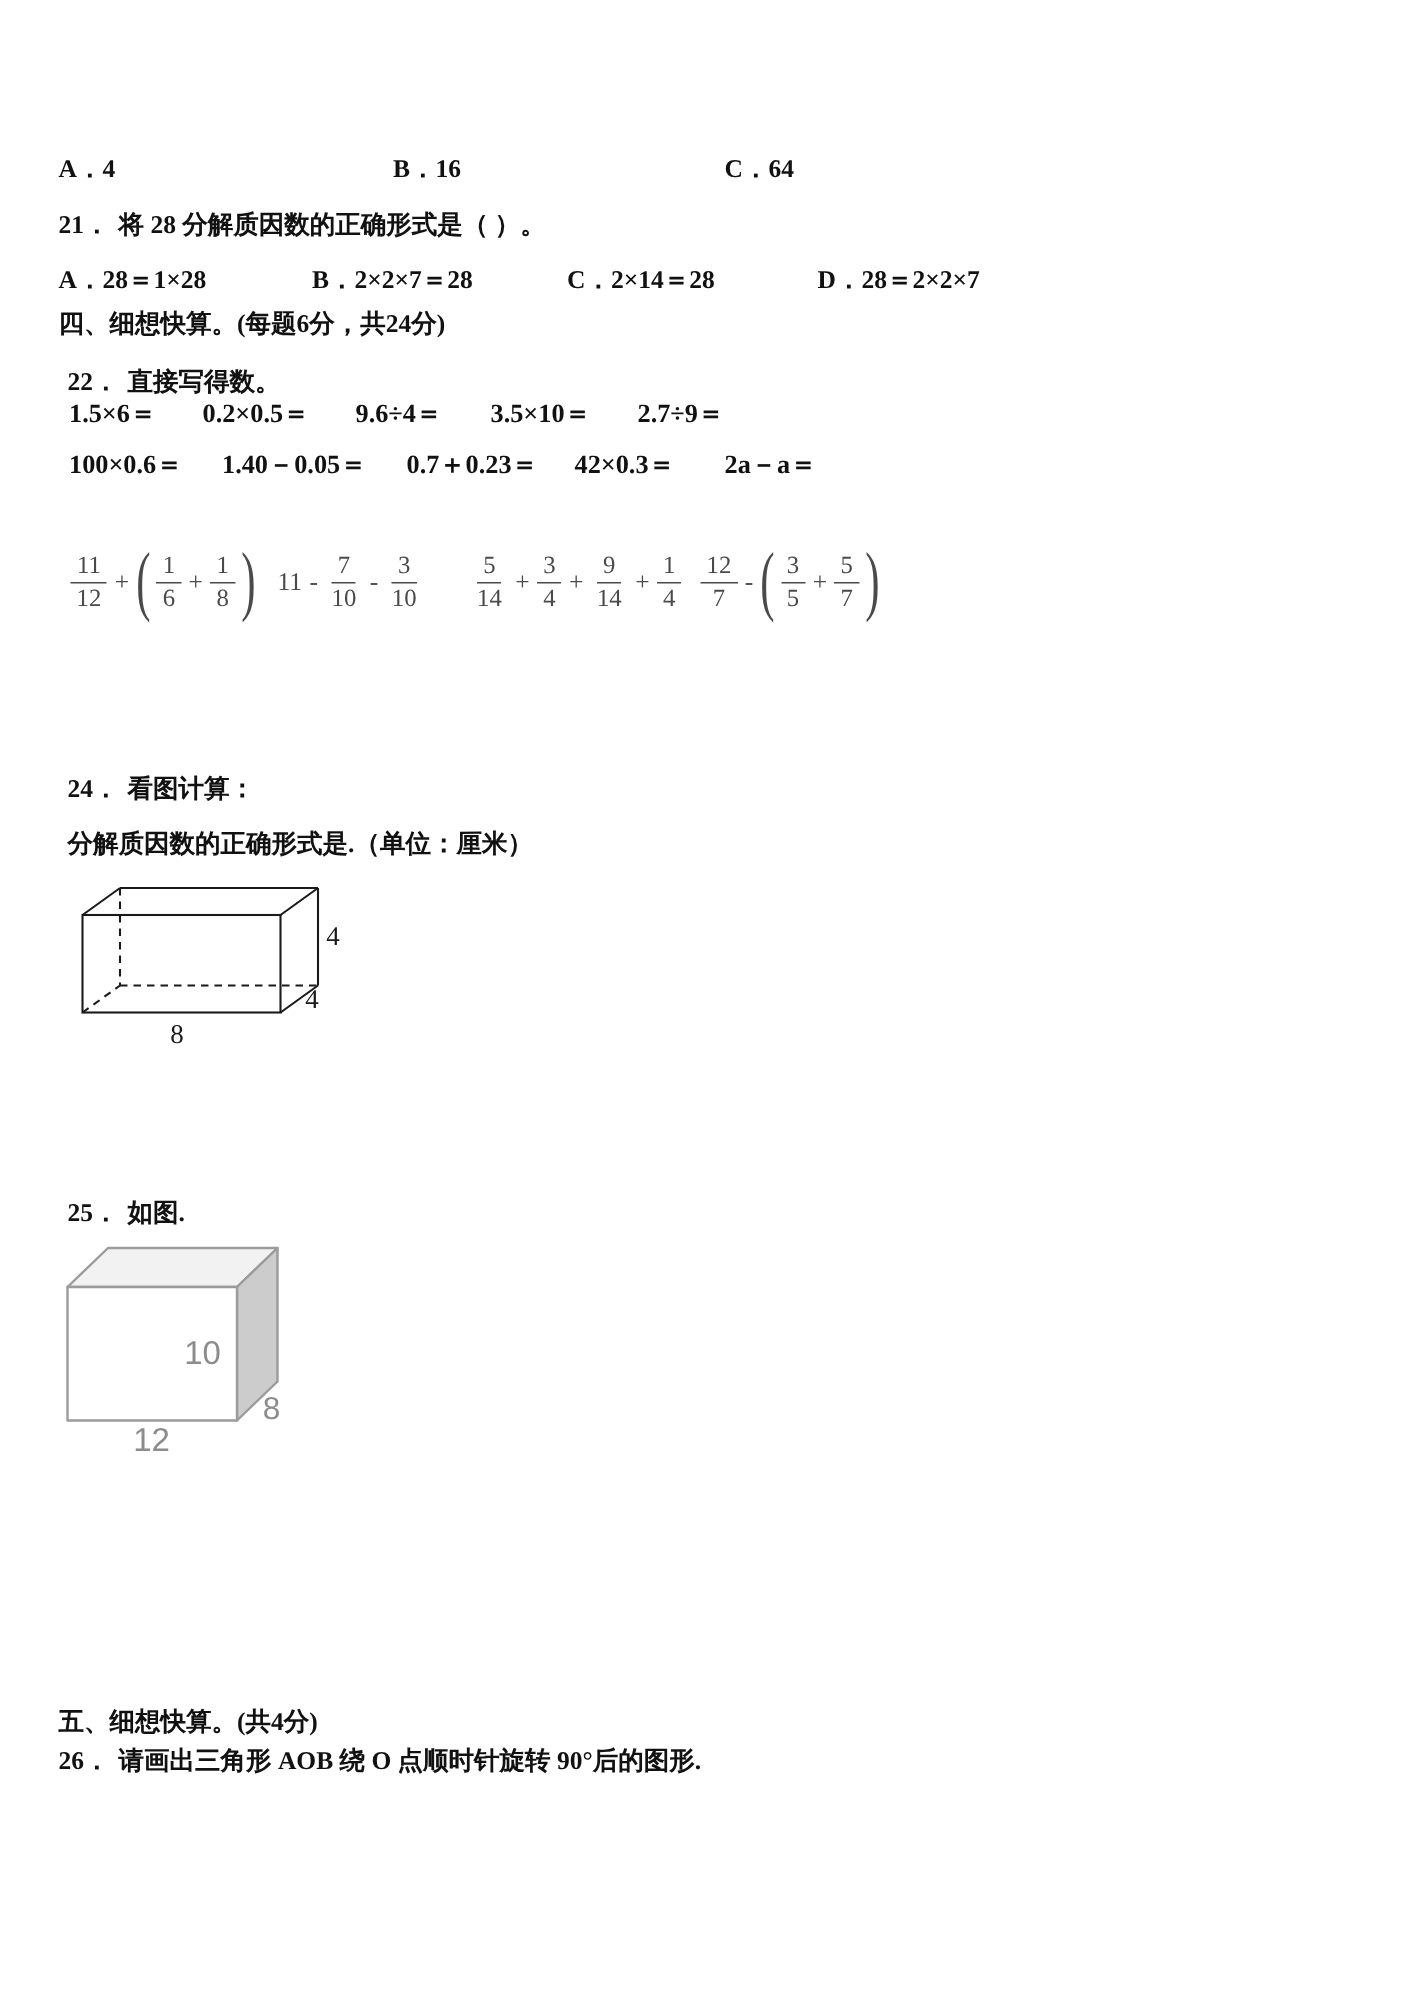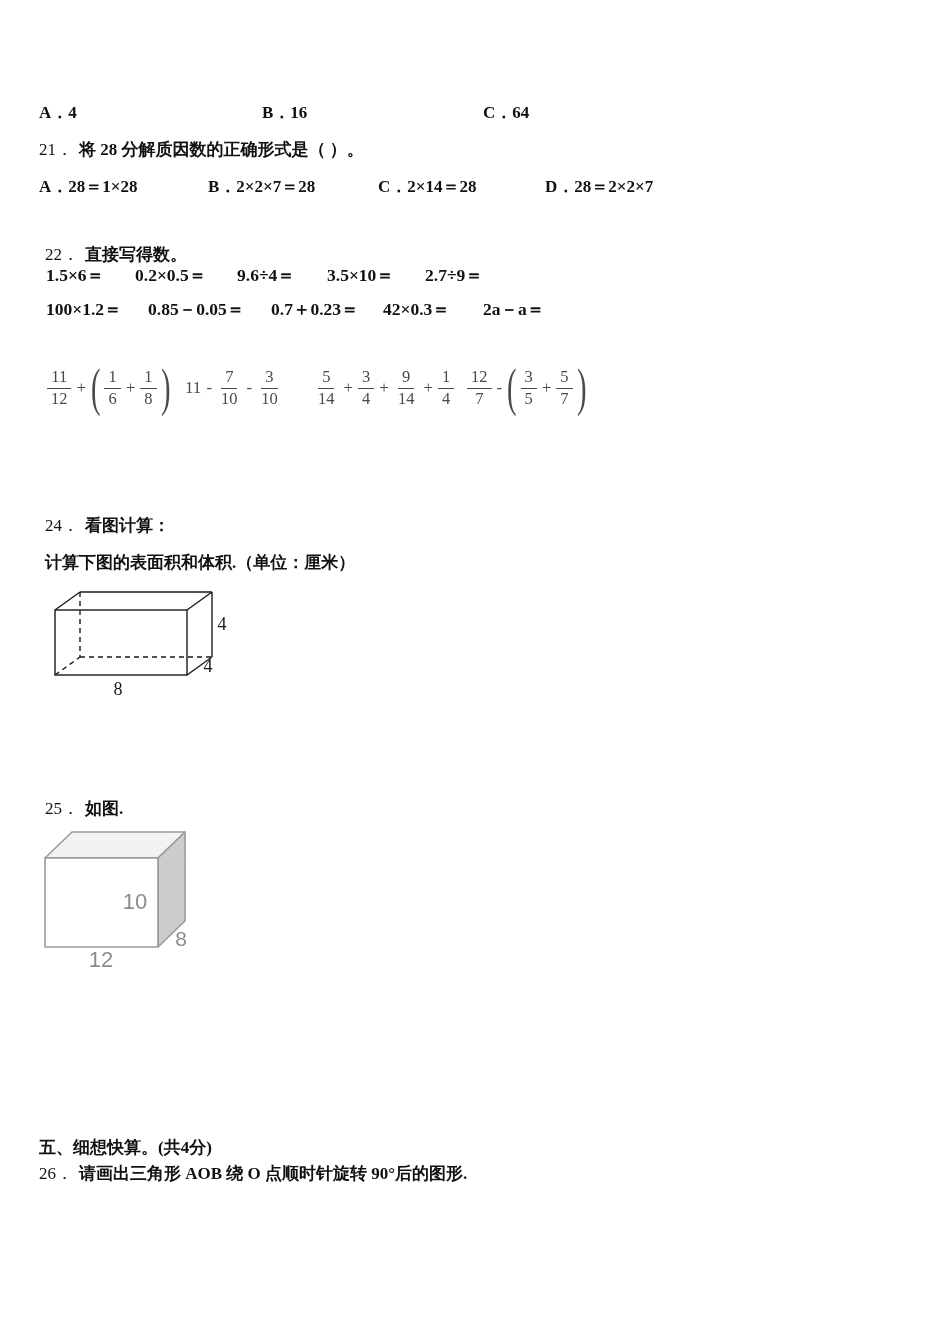--- a/index.html
+++ b/index.html
@@ -1,19 +1,19 @@
 <!DOCTYPE html>
 <html><head>
 <meta charset="utf-8">
 <style>
   html,body{margin:0;padding:0;background:#ffffff;}
   #page{position:relative;width:950px;height:1344px;background:#ffffff;overflow:hidden;
         font-family:"Liberation Serif", serif;color:#111111;}
   .line{position:absolute;white-space:nowrap;font-size:17px;}
-  .qnum{font-weight:400;margin-right:6px;}
+  .qnum{font-weight:700;margin-right:6px;}
   .cn{font-weight:700;}
   .opt{position:absolute;font-weight:700;font-size:17px;white-space:nowrap;}
   .math-row-item{position:absolute;font-weight:700;font-size:17.5px;white-space:nowrap;}
   .mexpr{position:absolute;display:flex;align-items:center;color:#4a4a4a;
          font-family:"Liberation Serif", serif;}
   .mexpr .frac{display:inline-flex;flex-direction:column;align-items:center;
                font-size:16.5px;line-height:1.25;margin:0 2px;}
   .mexpr .fn{border-bottom:1.4px solid #4a4a4a;padding:0 4px;}
   .mexpr .fd{padding:0 4px;}
   .mexpr .op{font-size:17px;margin:0 3px;}
@@ -34,31 +34,32 @@
   <span class="opt" style="left:483px;top:101px;">C．64</span>
 
   <div class="line" style="left:39px;top:138px;">
     <span class="qnum">21．</span><span class="cn">将 28 分解质因数的正确形式是（  ）。</span>
   </div>
   <span class="opt" style="left:39px;top:175px;">A．28＝1×28</span>
   <span class="opt" style="left:208px;top:175px;">B．2×2×7＝28</span>
   <span class="opt" style="left:378px;top:175px;">C．2×14＝28</span>
   <span class="opt" style="left:545px;top:175px;">D．28＝2×2×7</span>
 
+  <div class="line cn" style="left:39px;top:204px;">四、细想快算。(每题6分，共24分)</div>
 
   <div class="line" style="left:45px;top:231px;margin-top:12px;">
     <span class="qnum">22．</span><span class="cn">直接写得数。</span>
   </div>
   <span class="math-row-item" style="left:46px;top:263px;">1.5×6＝</span>
   <span class="math-row-item" style="left:135px;top:263px;">0.2×0.5＝</span>
   <span class="math-row-item" style="left:237px;top:263px;">9.6÷4＝</span>
   <span class="math-row-item" style="left:327px;top:263px;">3.5×10＝</span>
   <span class="math-row-item" style="left:425px;top:263px;">2.7÷9＝</span>
-  <span class="math-row-item" style="left:46px;top:297px;">100×1.2＝</span>
-  <span class="math-row-item" style="left:148px;top:297px;">0.85－0.05＝</span>
+  <span class="math-row-item" style="left:46px;top:297px;">100×0.6＝</span>
+  <span class="math-row-item" style="left:148px;top:297px;">1.40－0.05＝</span>
   <span class="math-row-item" style="left:271px;top:297px;">0.7＋0.23＝</span>
   <span class="math-row-item" style="left:383px;top:297px;">42×0.3＝</span>
   <span class="math-row-item" style="left:483px;top:297px;">2a－a＝</span>
 
   <div class="mexpr" style="left:45px;top:355px;height:66px;">
       <span class="frac">
         <span class="fn">11</span>
         <span class="fd">12</span>
       </span>
       <span class="op">+</span>
@@ -123,21 +124,21 @@
       <span class="frac">
         <span class="fn">5</span>
         <span class="fd">7</span>
       </span>
       <span class="paren">)</span>
     </div>
 
   <div class="line" style="left:45px;top:514px;">
     <span class="qnum">24．</span><span class="cn">看图计算：</span>
   </div>
-  <div class="line cn" style="left:45px;top:551px;">计算下图的表面积和体积.（单位：厘米）</div>
+  <div class="line cn" style="left:45px;top:551px;">分解质因数的正确形式是.（单位：厘米）</div>
 
   <svg style="left:45px;top:585px;" width="235" height="115" viewBox="0 0 235 115">
     <g stroke="#1a1a1a" stroke-width="1.4" fill="none">
       <rect x="10" y="25" width="132" height="65"></rect>
       <line x1="10" y1="25" x2="35" y2="7"></line>
       <line x1="142" y1="25" x2="167" y2="7"></line>
       <line x1="35" y1="7" x2="167" y2="7"></line>
       <line x1="167" y1="7" x2="167" y2="72"></line>
       <line x1="142" y1="90" x2="167" y2="72"></line>
       <line x1="35" y1="7" x2="35" y2="72" stroke-dasharray="5,4"></line>

